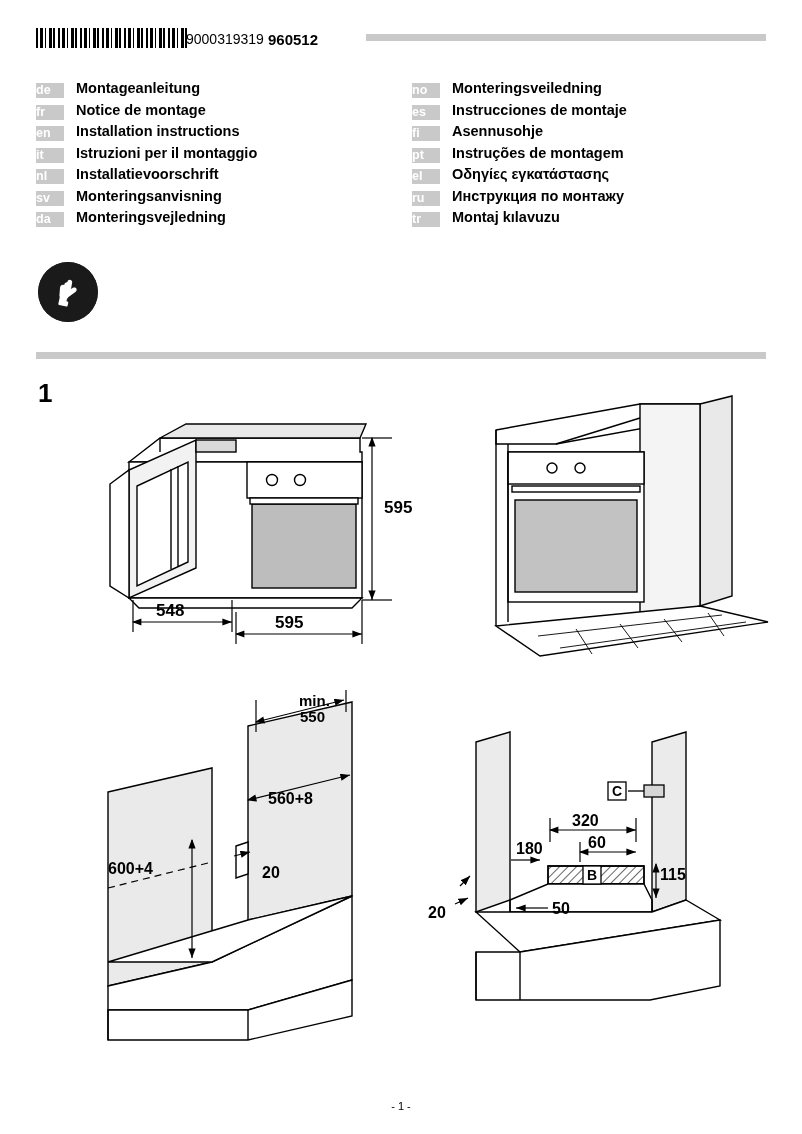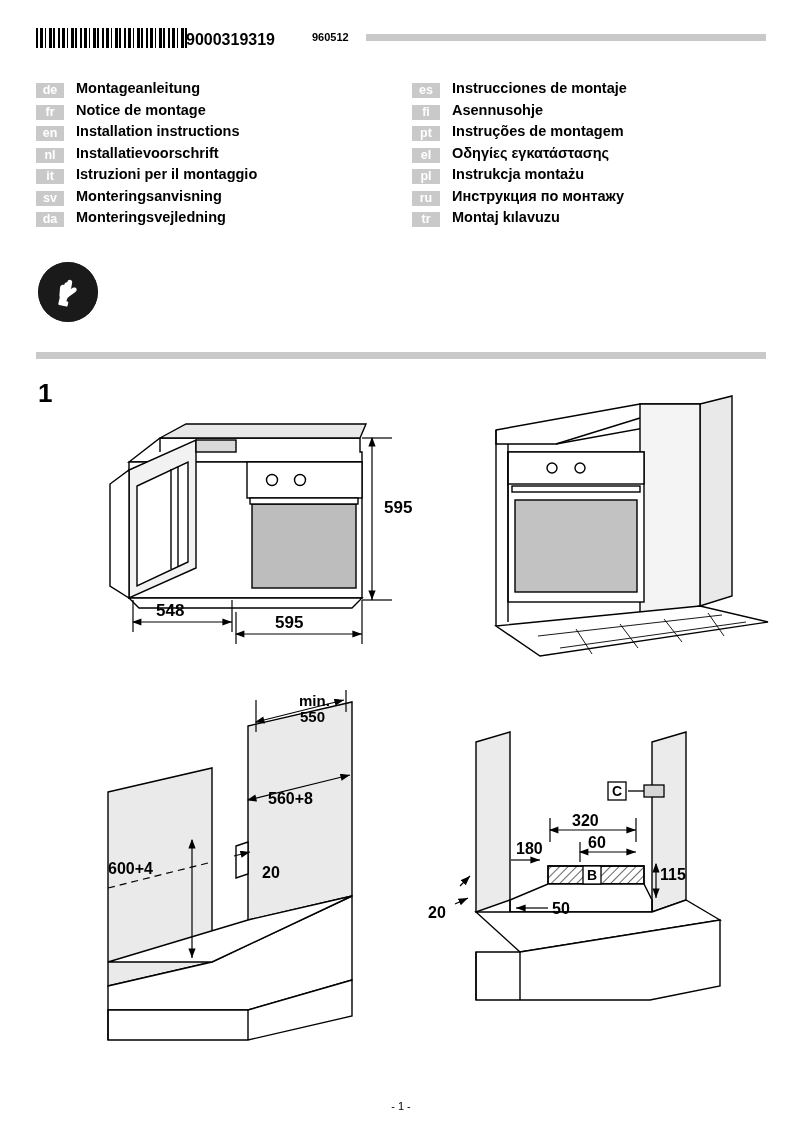--- a/index.html
+++ b/index.html
@@ -36,31 +36,30 @@
         #000 0px, #000 2px, #fff 2px, #fff 4px,
         #000 4px, #000 7px, #fff 7px, #fff 9px,
         #000 9px, #000 10px, #fff 10px, #fff 13px,
         #000 13px, #000 16px, #fff 16px, #fff 17px,
         #000 17px, #000 19px, #fff 19px, #fff 22px);
   }
   .barcode-number {
     position: absolute;
     left: 150px;
     top: 3px;
-    font-size: 16px;
-    font-weight: bold;
+    font-size: 14px;
+    font-weight: normal;
     letter-spacing: 0px;
   }
   .doc-code {
     position: absolute;
     left: 232px;
     top: 3px;
-    font-size: 11px;
+    font-size: 15px;
     font-weight: bold;
-    margin-left: 44px;
   }
   .header-rule {
     position: absolute;
     left: 330px;
     right: 0;
     top: 6px;
     height: 7px;
     background: #c9c9c9;
   }
 
@@ -79,21 +78,20 @@
     margin-bottom: 1.5px;
   }
   .lang-code {
     width: 28px;
     height: 15px;
     line-height: 15px;
     background: #c9c9c9;
     color: #ffffff;
     font-size: 12.5px;
     font-weight: bold;
-    text-align: center;
     margin-right: 12px;
     flex: none;
     position: relative;
     top: 1px;
   }
   .lang-title {
     font-size: 14.5px;
     font-weight: bold;
     white-space: nowrap;
   }
@@ -166,57 +164,57 @@
   </div>
   <div class="lang-item">
     <span class="lang-code">fr</span>
     <span class="lang-title">Notice de montage</span>
   </div>
   <div class="lang-item">
     <span class="lang-code">en</span>
     <span class="lang-title">Installation instructions</span>
   </div>
   <div class="lang-item">
+    <span class="lang-code">it</span>
+    <span class="lang-title">Istruzioni per il montaggio</span>
+  </div>
+  <div class="lang-item">
     <span class="lang-code">nl</span>
     <span class="lang-title">Installatievoorschrift</span>
   </div>
   <div class="lang-item">
-    <span class="lang-code">it</span>
-    <span class="lang-title">Istruzioni per il montaggio</span>
-  </div>
-  <div class="lang-item">
     <span class="lang-code">sv</span>
     <span class="lang-title">Monteringsanvisning</span>
   </div>
   <div class="lang-item">
     <span class="lang-code">da</span>
     <span class="lang-title">Monteringsvejledning</span>
   </div>
 </div>
 
 <div class="lang-col right">
   <div class="lang-item">
+    <span class="lang-code">no</span>
+    <span class="lang-title">Monteringsveiledning</span>
+  </div>
+  <div class="lang-item">
     <span class="lang-code">es</span>
     <span class="lang-title">Instrucciones de montaje</span>
   </div>
   <div class="lang-item">
     <span class="lang-code">fi</span>
     <span class="lang-title">Asennusohje</span>
   </div>
   <div class="lang-item">
     <span class="lang-code">pt</span>
     <span class="lang-title">Instruções de montagem</span>
   </div>
   <div class="lang-item">
     <span class="lang-code">el</span>
     <span class="lang-title">Οδηγίες εγκατάστασης</span>
-  </div>
-  <div class="lang-item">
-    <span class="lang-code">pl</span>
-    <span class="lang-title">Instrukcja montażu</span>
   </div>
   <div class="lang-item">
     <span class="lang-code">ru</span>
     <span class="lang-title">Инструкция по монтажу</span>
   </div>
   <div class="lang-item">
     <span class="lang-code">tr</span>
     <span class="lang-title">Montaj kılavuzu</span>
   </div>
 </div>

